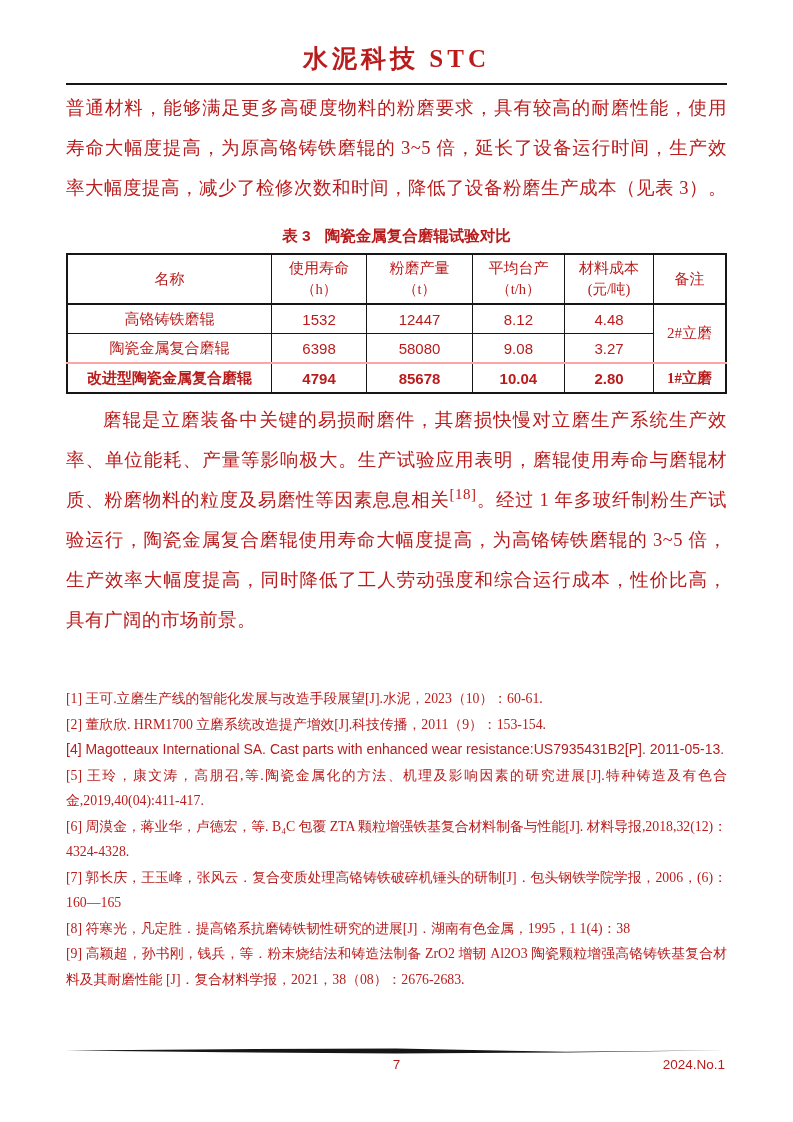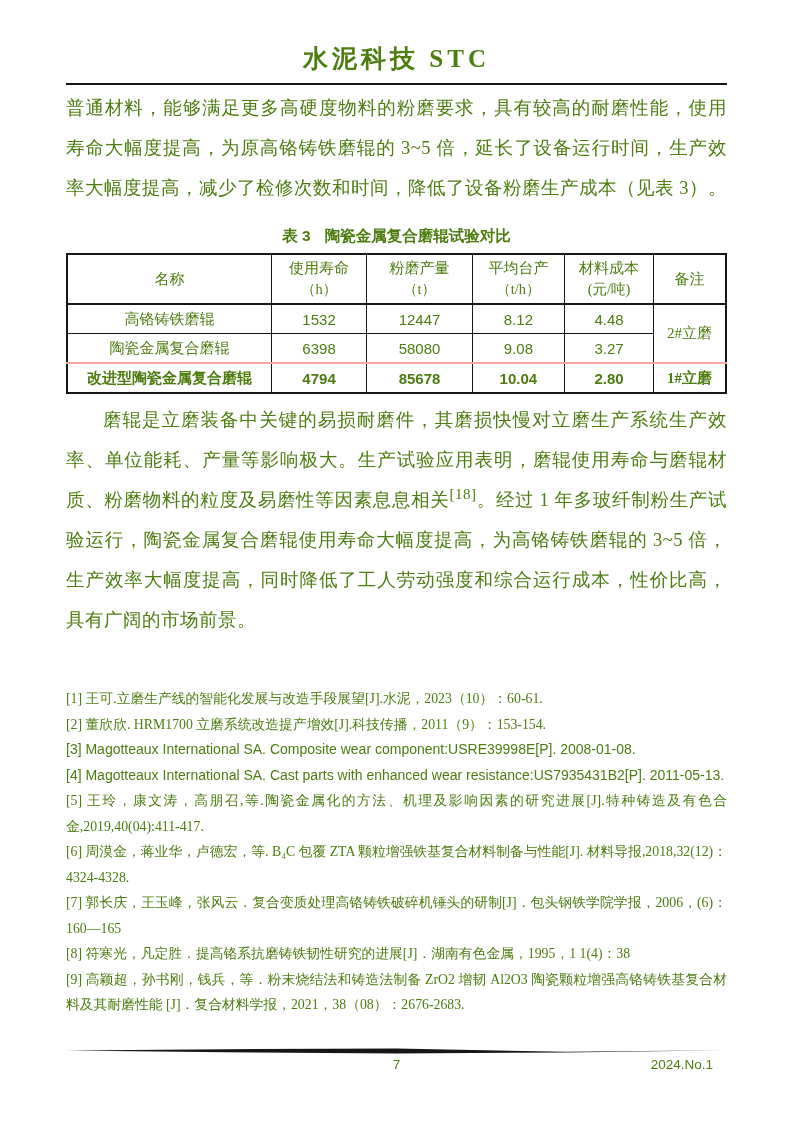--- a/index.html
+++ b/index.html
@@ -2,21 +2,21 @@
 <html><head>
 <meta charset="utf-8">
 <style>
   html, body { margin: 0; padding: 0; background: #e8e8e8; }
   .page {
     position: relative;
     width: 793px;
     height: 1122px;
     margin: 0 auto;
     background: #ffffff;
-    color: #4d7c0f;
+    color: #b91c1c;
     font-family: "Liberation Serif", "DejaVu Serif", serif;
     overflow: hidden;
     box-sizing: border-box;
   }
   .content {
     position: absolute;
     left: 66px;
     right: 66px;
     top: 0;
   }
@@ -129,21 +129,21 @@
   }
   .footer-rule-svg { display: block; width: 100%; height: 6px; }
   .footer-row { position: relative; margin-top: 3px; height: 18px; }
   .page-number {
     text-align: center;
     font-family: "Liberation Sans", "DejaVu Sans", sans-serif;
     font-size: 13.5px;
   }
   .issue-number {
     position: absolute;
-    right: 14px;
+    right: 2px;
     top: 0;
     font-family: "Liberation Sans", "DejaVu Sans", sans-serif;
     font-size: 13.5px;
   }
 </style>
 </head>
 <body>
 
 <div class="page">
   <div class="content">
@@ -218,21 +218,20 @@
         </tr>
       </tbody>
     </table>
 
 
     <p class="body-para conclusion-para"><span>磨辊是立磨装备中关键的易损耐磨件，其磨损快慢对立磨生产系统生产效率、单位能耗、产量等影响极大。生产试验应用表明，磨辊使用寿命与磨辊材质、粉磨物料的粒度及易磨性等因素息息相关</span><sup class="citation-sup">[18]</sup><span>。经过 1 年多玻纤制粉生产试验运行，陶瓷金属复合磨辊使用寿命大幅度提高，为高铬铸铁磨辊的 3~5 倍，生产效率大幅度提高，同时降低了工人劳动强度和综合运行成本，性价比高，具有广阔的市场前景。</span></p>
 
     <div class="references">
       <p class="ref-item">[1] 王可.立磨生产线的智能化发展与改造手段展望[J].水泥，2023（10）：60-61.</p>
       <p class="ref-item">[2] 董欣欣. HRM1700 立磨系统改造提产增效[J].科技传播，2011（9）：153-154.</p>
-      <p class="ref-item latin">[3] Magotteaux International SA. Composite wear component:USRE39998E[P]. 2008-01-08.</p>
       <p class="ref-item latin">[4] Magotteaux International SA. Cast parts with enhanced wear resistance:US7935431B2[P]. 2011-05-13.</p>
       <p class="ref-item">[5] 王玲，康文涛，高朋召,等.陶瓷金属化的方法、机理及影响因素的研究进展[J].特种铸造及有色合金,2019,40(04):411-417.</p>
       <p class="ref-item">[6] 周漠金，蒋业华，卢德宏，等. B₄C 包覆 ZTA 颗粒增强铁基复合材料制备与性能[J]. 材料导报,2018,32(12)：4324-4328.</p>
       <p class="ref-item">[7] 郭长庆，王玉峰，张风云．复合变质处理高铬铸铁破碎机锤头的研制[J]．包头钢铁学院学报，2006，(6)：160—165</p>
       <p class="ref-item">[8] 符寒光，凡定胜．提高铬系抗磨铸铁韧性研究的进展[J]．湖南有色金属，1995，1 1(4)：38</p>
       <p class="ref-item">[9] 高颖超，孙书刚，钱兵，等．粉末烧结法和铸造法制备 ZrO2 增韧 Al2O3 陶瓷颗粒增强高铬铸铁基复合材料及其耐磨性能 [J]．复合材料学报，2021，38（08）：2676-2683.</p>
     </div>
   </div>
 
   <div class="footer">

